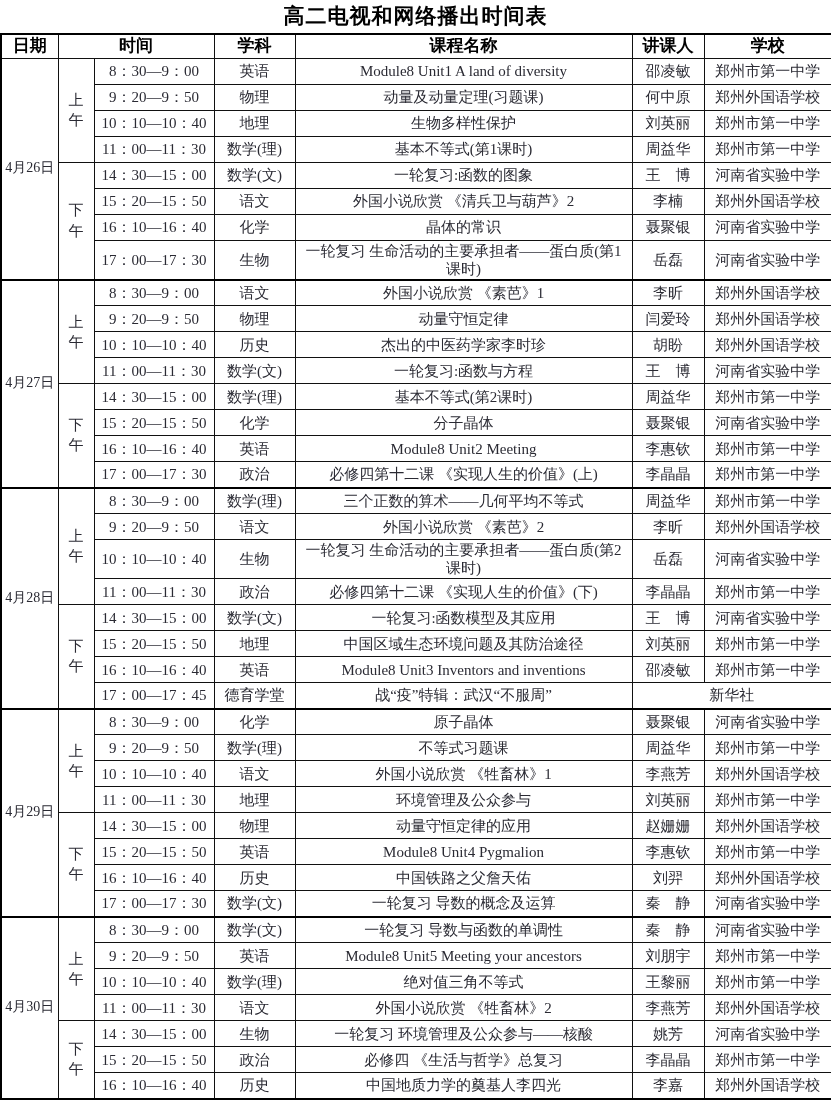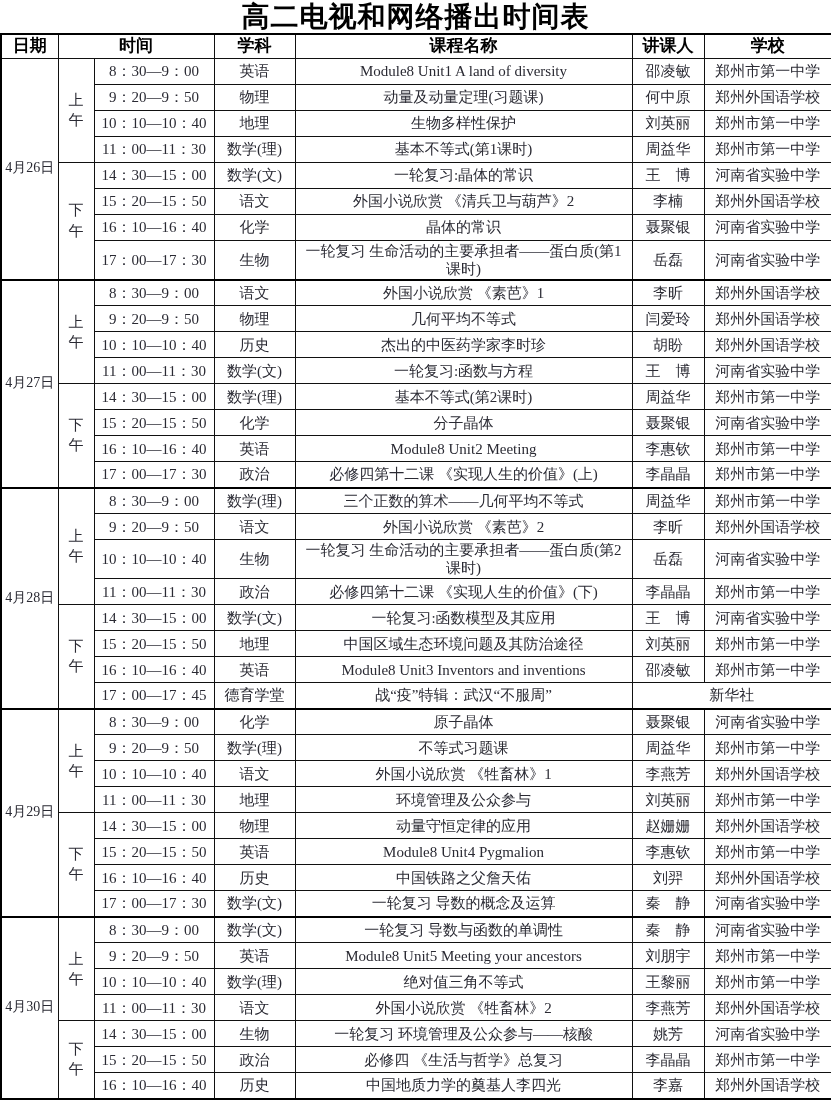--- a/index.html
+++ b/index.html
@@ -11,21 +11,21 @@
     font-family: "Liberation Serif", "DejaVu Serif", serif;
     color: #2a2a33;
   }
   .page {
     width: 831px;
   }
   .title {
     height: 33px;
     line-height: 33px;
     text-align: center;
-    font-size: 28px;
+    font-size: 21px;
     font-weight: bold;
     color: #000000;
     letter-spacing: 1px;
   }
   table.schedule {
     width: 831px;
     table-layout: fixed;
     border-collapse: collapse;
     border: 2px solid #000000;
   }
@@ -135,21 +135,21 @@
           <td class="subject-cell">数学(理)</td>
           <td class="course-cell">基本不等式(第1课时)</td>
           <td class="lecturer-cell">周益华</td>
           <td class="school-cell">郑州市第一中学</td>
         </tr>
         <tr>
           <td class="period-cell" rowspan="4">下
 午</td>
           <td class="time-cell">14：30—15：00</td>
           <td class="subject-cell">数学(文)</td>
-          <td class="course-cell">一轮复习:晶体的常识</td>
+          <td class="course-cell">一轮复习:函数的图象</td>
           <td class="lecturer-cell">王　博</td>
           <td class="school-cell">河南省实验中学</td>
         </tr>
         <tr>
           <td class="time-cell">15：20—15：50</td>
           <td class="subject-cell">语文</td>
           <td class="course-cell">外国小说欣赏 《清兵卫与葫芦》2</td>
           <td class="lecturer-cell">李楠</td>
           <td class="school-cell">郑州外国语学校</td>
         </tr>
@@ -173,21 +173,21 @@
 午</td>
           <td class="time-cell">8：30—9：00</td>
           <td class="subject-cell">语文</td>
           <td class="course-cell">外国小说欣赏 《素芭》1</td>
           <td class="lecturer-cell">李昕</td>
           <td class="school-cell">郑州外国语学校</td>
         </tr>
         <tr>
           <td class="time-cell">9：20—9：50</td>
           <td class="subject-cell">物理</td>
-          <td class="course-cell">几何平均不等式</td>
+          <td class="course-cell">动量守恒定律</td>
           <td class="lecturer-cell">闫爱玲</td>
           <td class="school-cell">郑州外国语学校</td>
         </tr>
         <tr>
           <td class="time-cell">10：10—10：40</td>
           <td class="subject-cell">历史</td>
           <td class="course-cell">杰出的中医药学家李时珍</td>
           <td class="lecturer-cell">胡盼</td>
           <td class="school-cell">郑州外国语学校</td>
         </tr>

